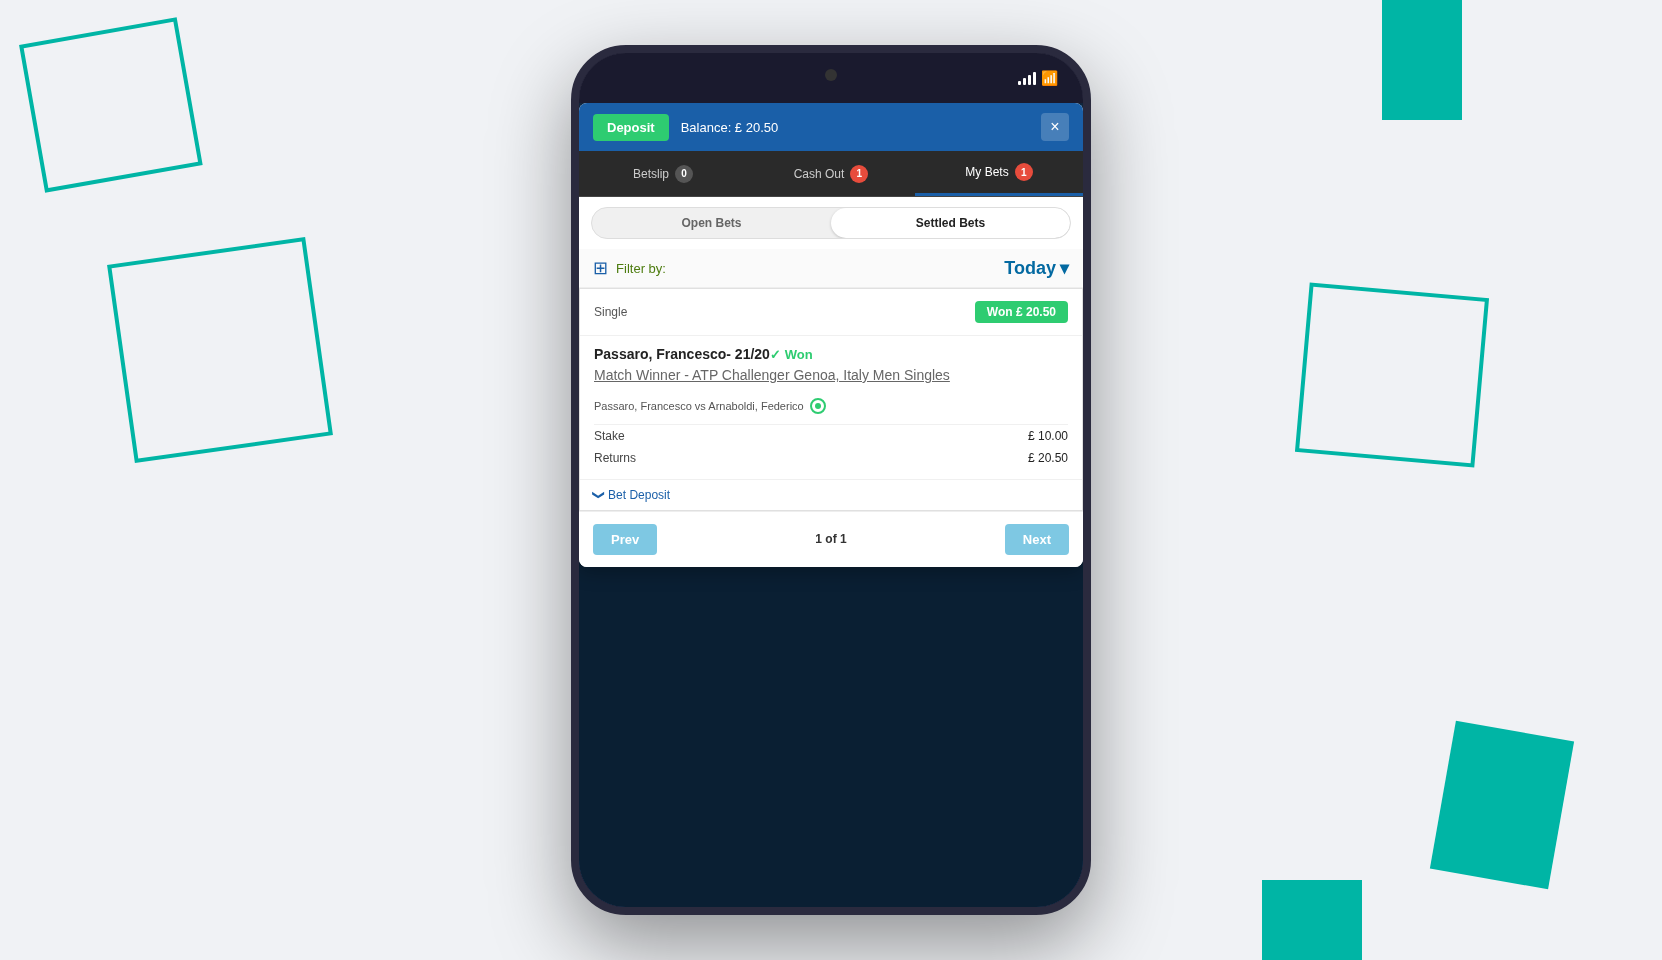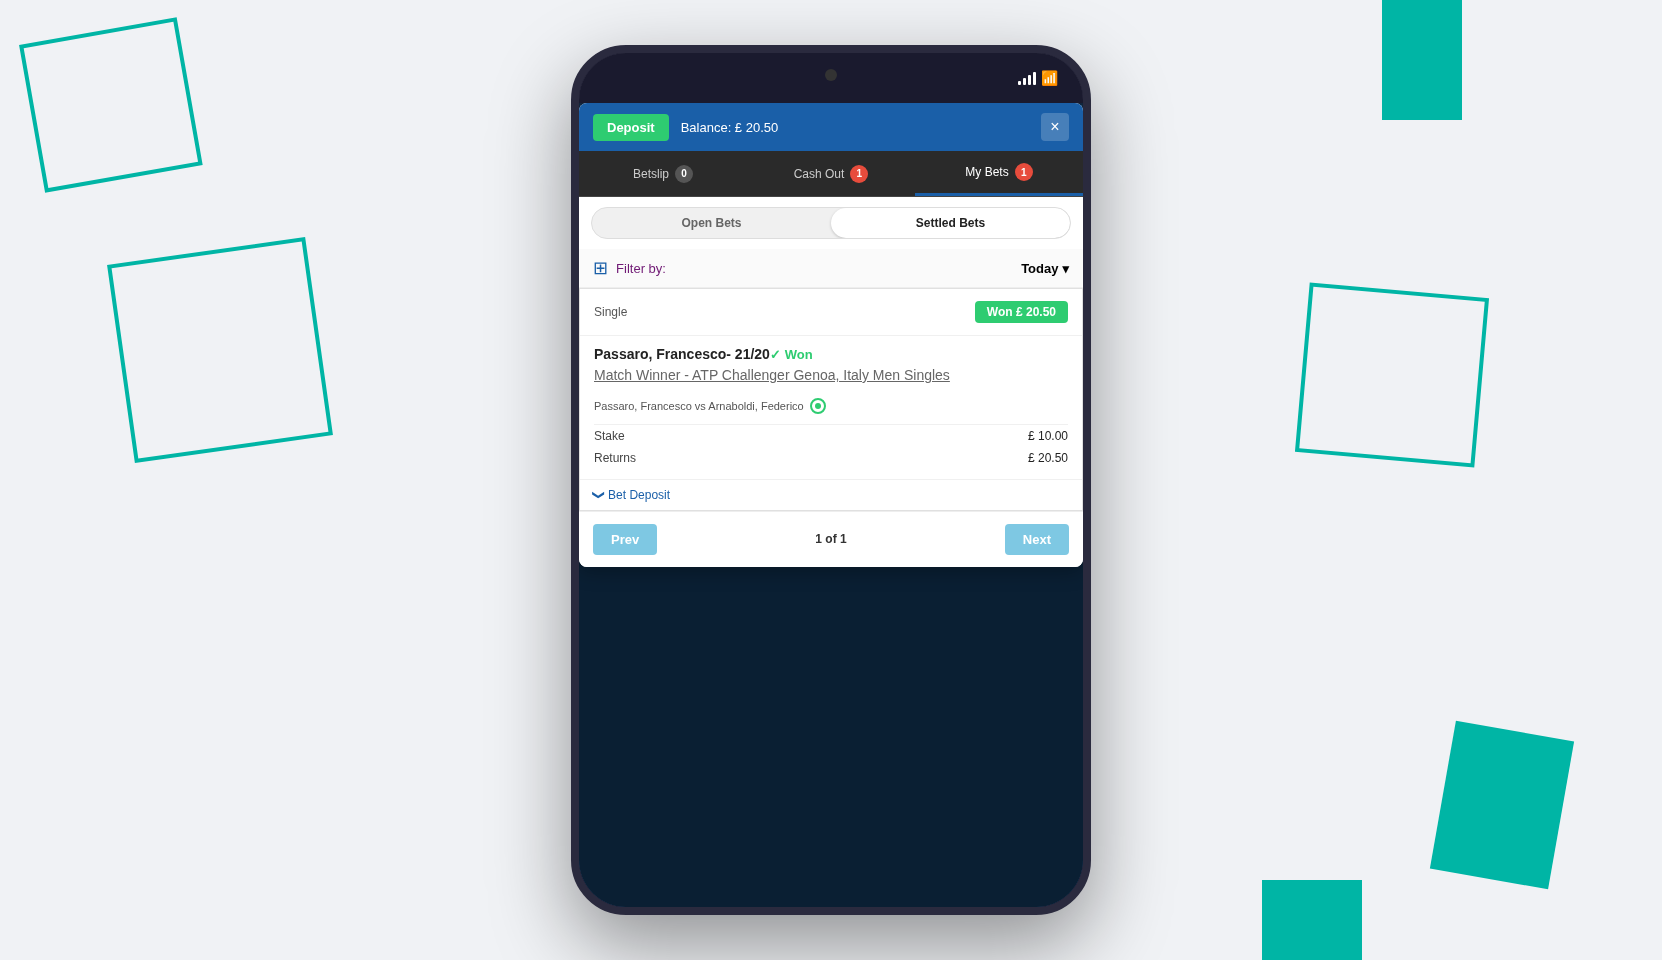--- a/index.html
+++ b/index.html
@@ -373,26 +373,26 @@
     .filter-left {
       display: flex;
       align-items: center;
       gap: 8px;
     }
     .filter-icon {
       color: #1a5fa8;
       font-size: 18px;
     }
     .filter-label {
-      color: #701a75;
+      color: #4d7c0f;
       font-size: 13px;
     }
     .today-btn {
-      color: #000000;
-      font-size: 13px;
+      color: #0369a1;
+      font-size: 18px;
       font-weight: 600;
       display: flex;
       align-items: center;
       gap: 4px;
       cursor: pointer;
     }
 
     
     .bet-card {
       background: white;

